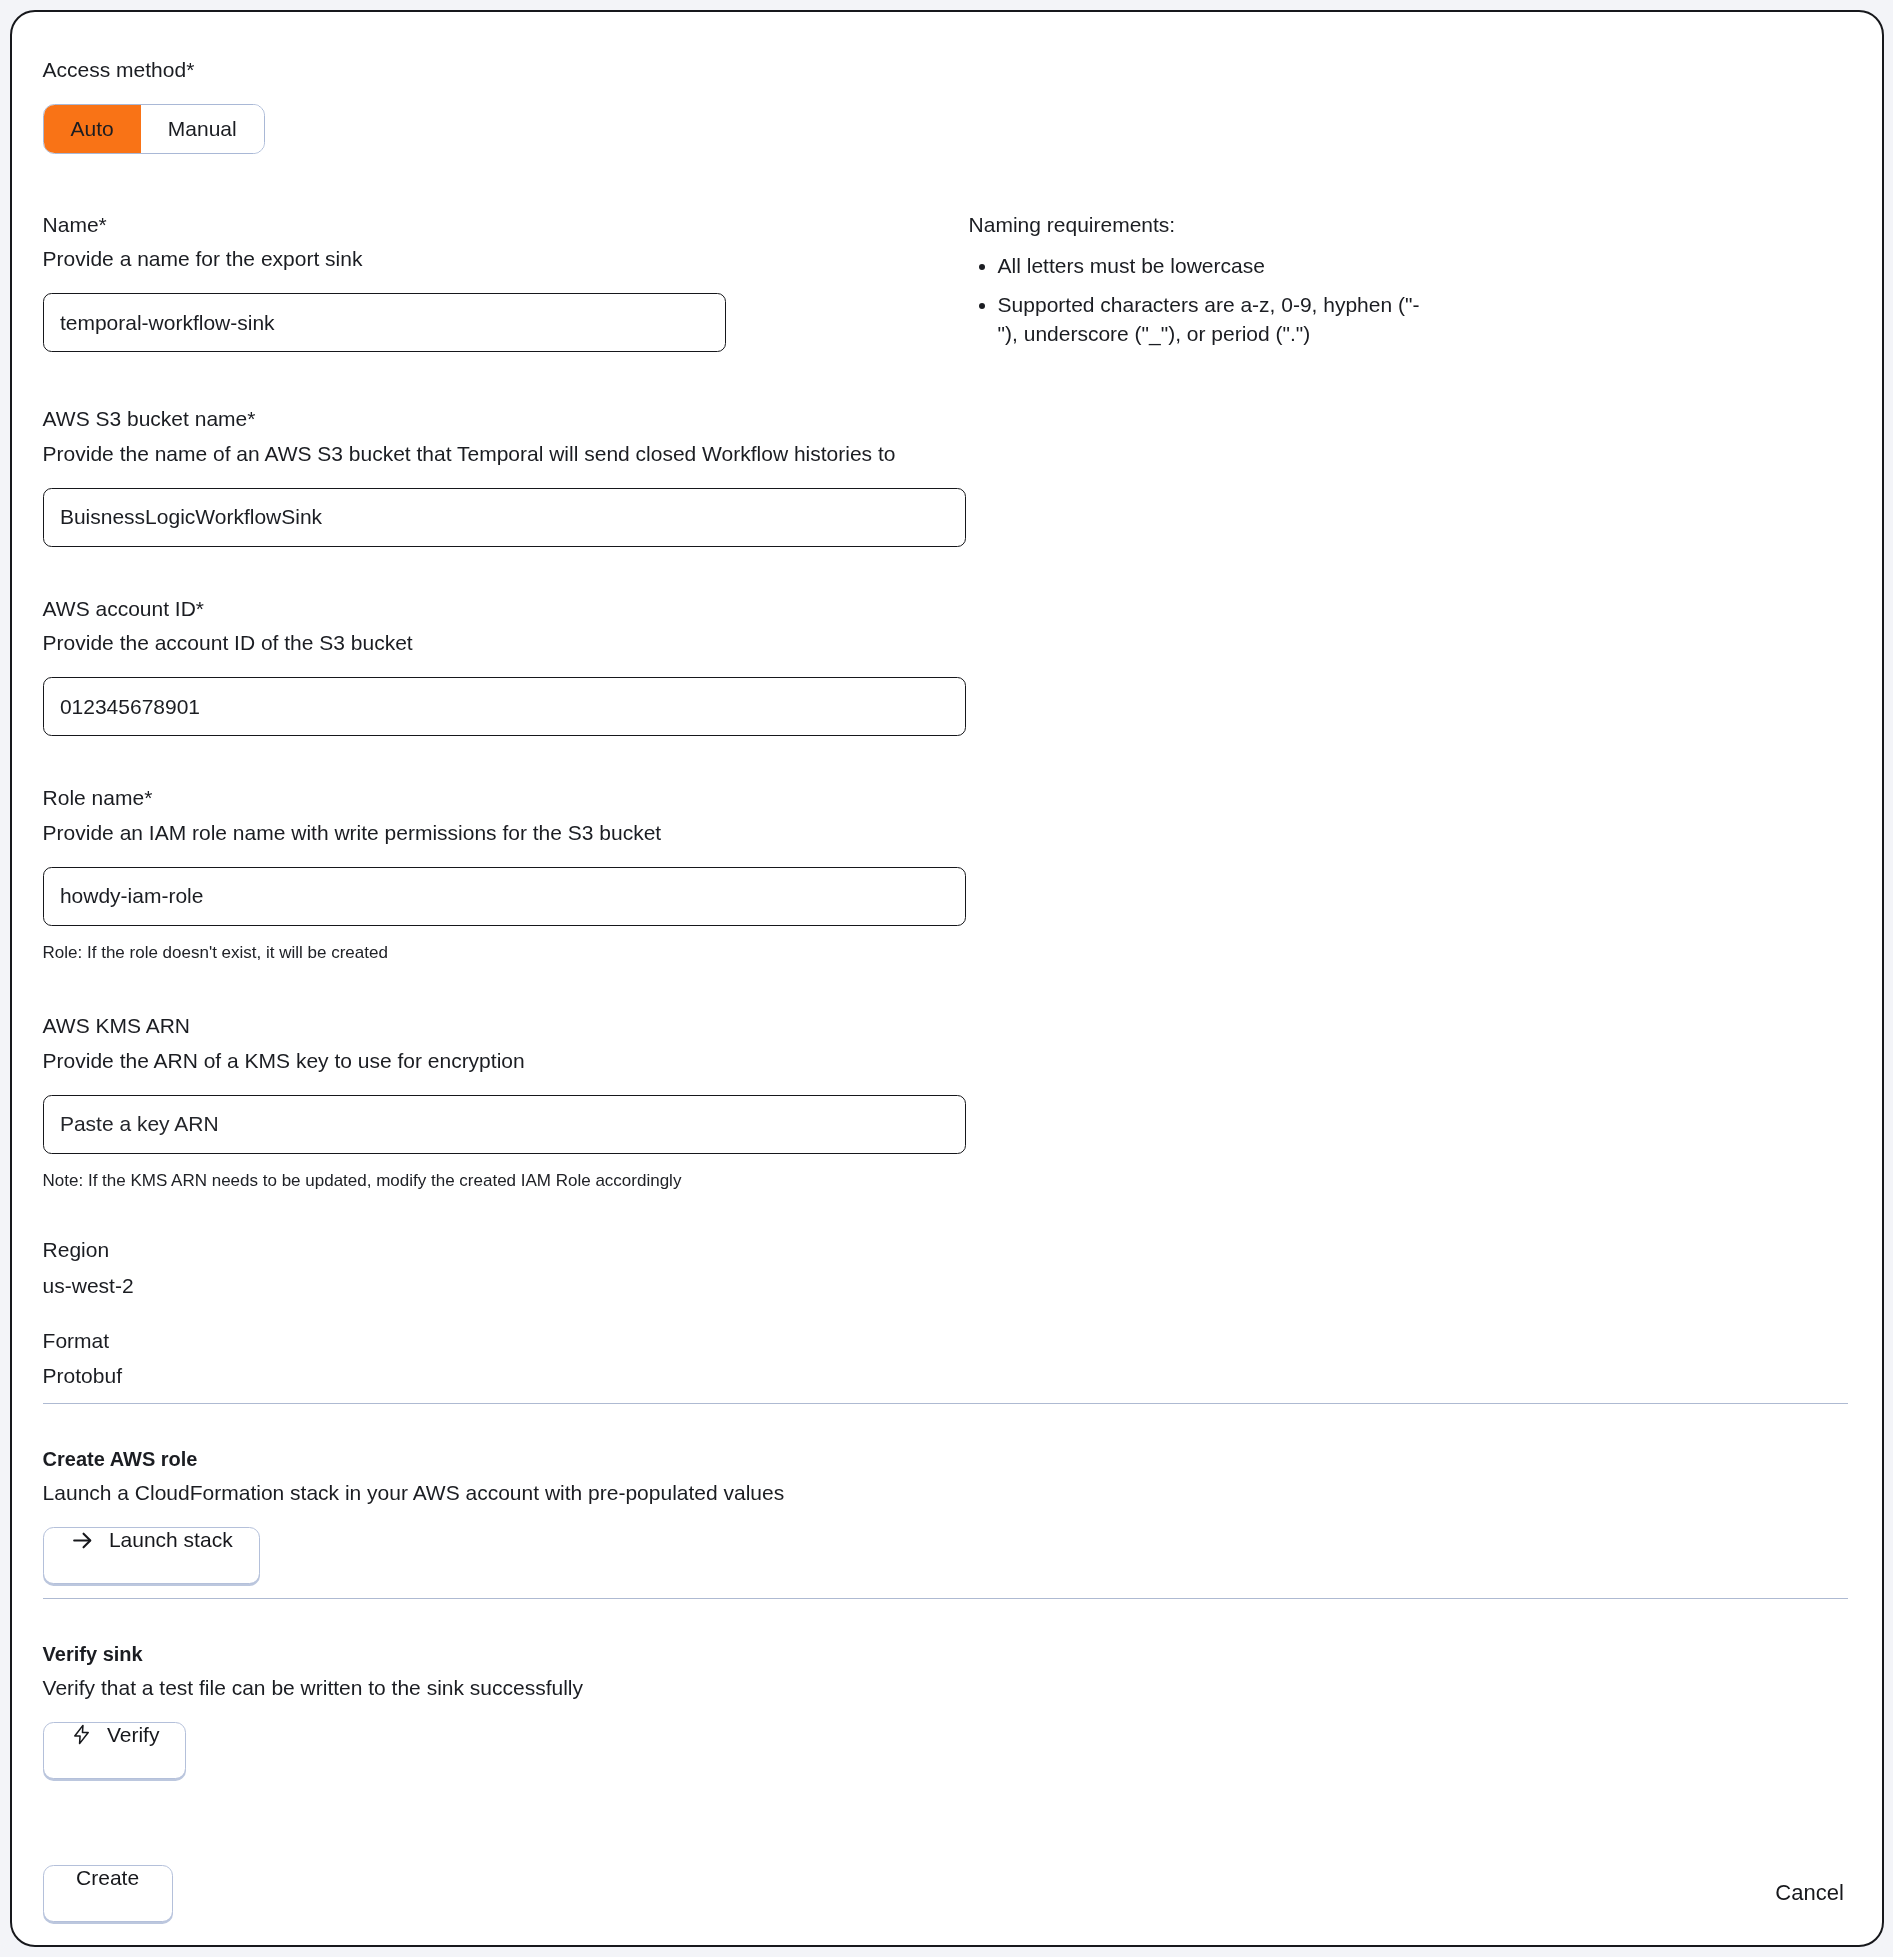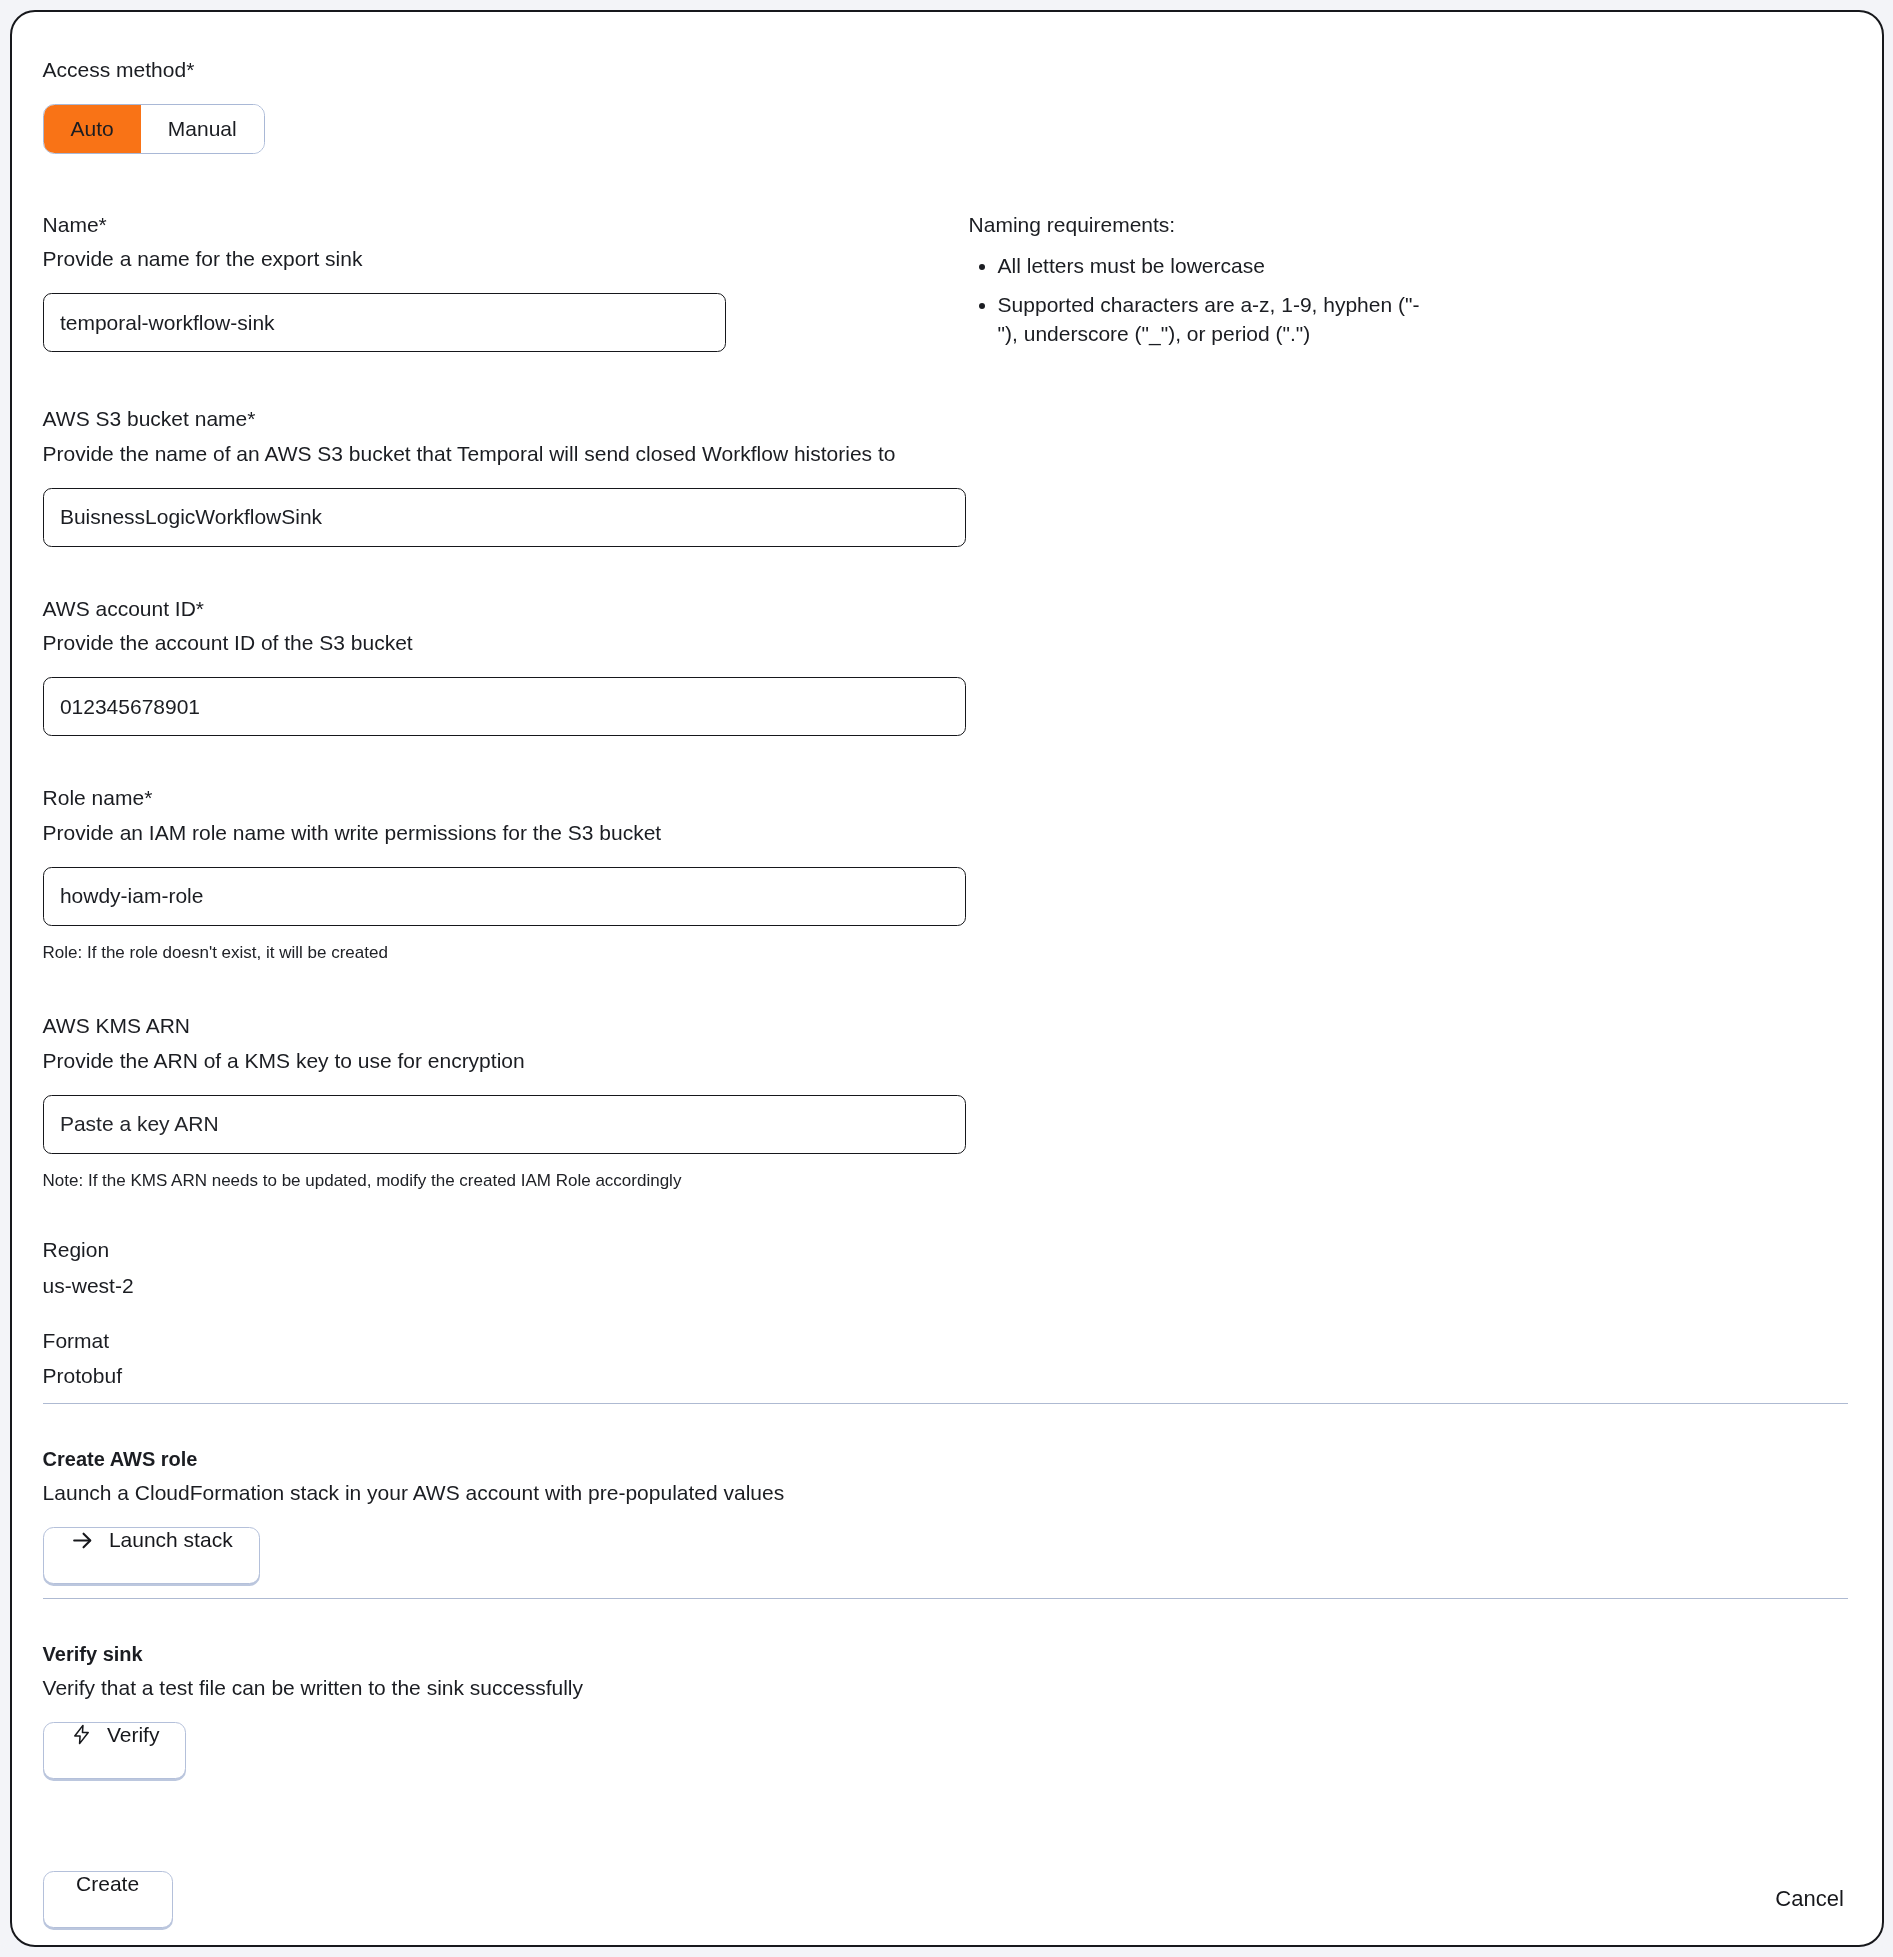--- a/index.html
+++ b/index.html
@@ -9,21 +9,21 @@
     font-family: "Liberation Sans", "DejaVu Sans", sans-serif;
     color: #1b1d22;
   }
   .modal {
     position: absolute;
     left: 9.6px; top: 9.6px;
     width: 1874px; height: 1937px;
     background: #ffffff;
     border: 2.4px solid #17181c;
     border-radius: 25px;
-    padding: 44px 34px 13px 31px;
+    padding: 44px 34px 19px 31px;
     display: flex;
     flex-direction: column;
     overflow: hidden;
   }
   .label, .desc, .value-text { font-size: 21px; line-height: 27px; color: #1b1d22; }
   .desc { margin-top: 7.6px; }
   .note { font-size: 17px; line-height: 23px; margin-top: 15.3px; color: #202227; }
 
   
   .segmented {
@@ -138,21 +138,21 @@
   <div class="name-row">
     <div class="name-col field-group first-after-toggle">
       <div class="label">Name*</div>
       <div class="desc">Provide a name for the export sink</div>
       <input class="text-input narrow" type="text" value="temporal-workflow-sink" style="">
     </div>
     <div class="req-col">
       <div class="req-title">Naming requirements:</div>
       <ul class="req-list">
         <li>All letters must be lowercase</li>
-        <li>Supported characters are a-z, 1-9, hyphen ("-"), underscore ("_"), or period (".")</li>
+        <li>Supported characters are a-z, 0-9, hyphen ("-"), underscore ("_"), or period (".")</li>
       </ul>
     </div>
   </div>
 
   <div class="field-group">
     <div class="label">AWS S3 bucket name*</div>
     <div class="desc">Provide the name of an AWS S3 bucket that Temporal will send closed Workflow histories to</div>
     <input class="text-input" type="text" value="BuisnessLogicWorkflowSink" style="">
   </div>
 

